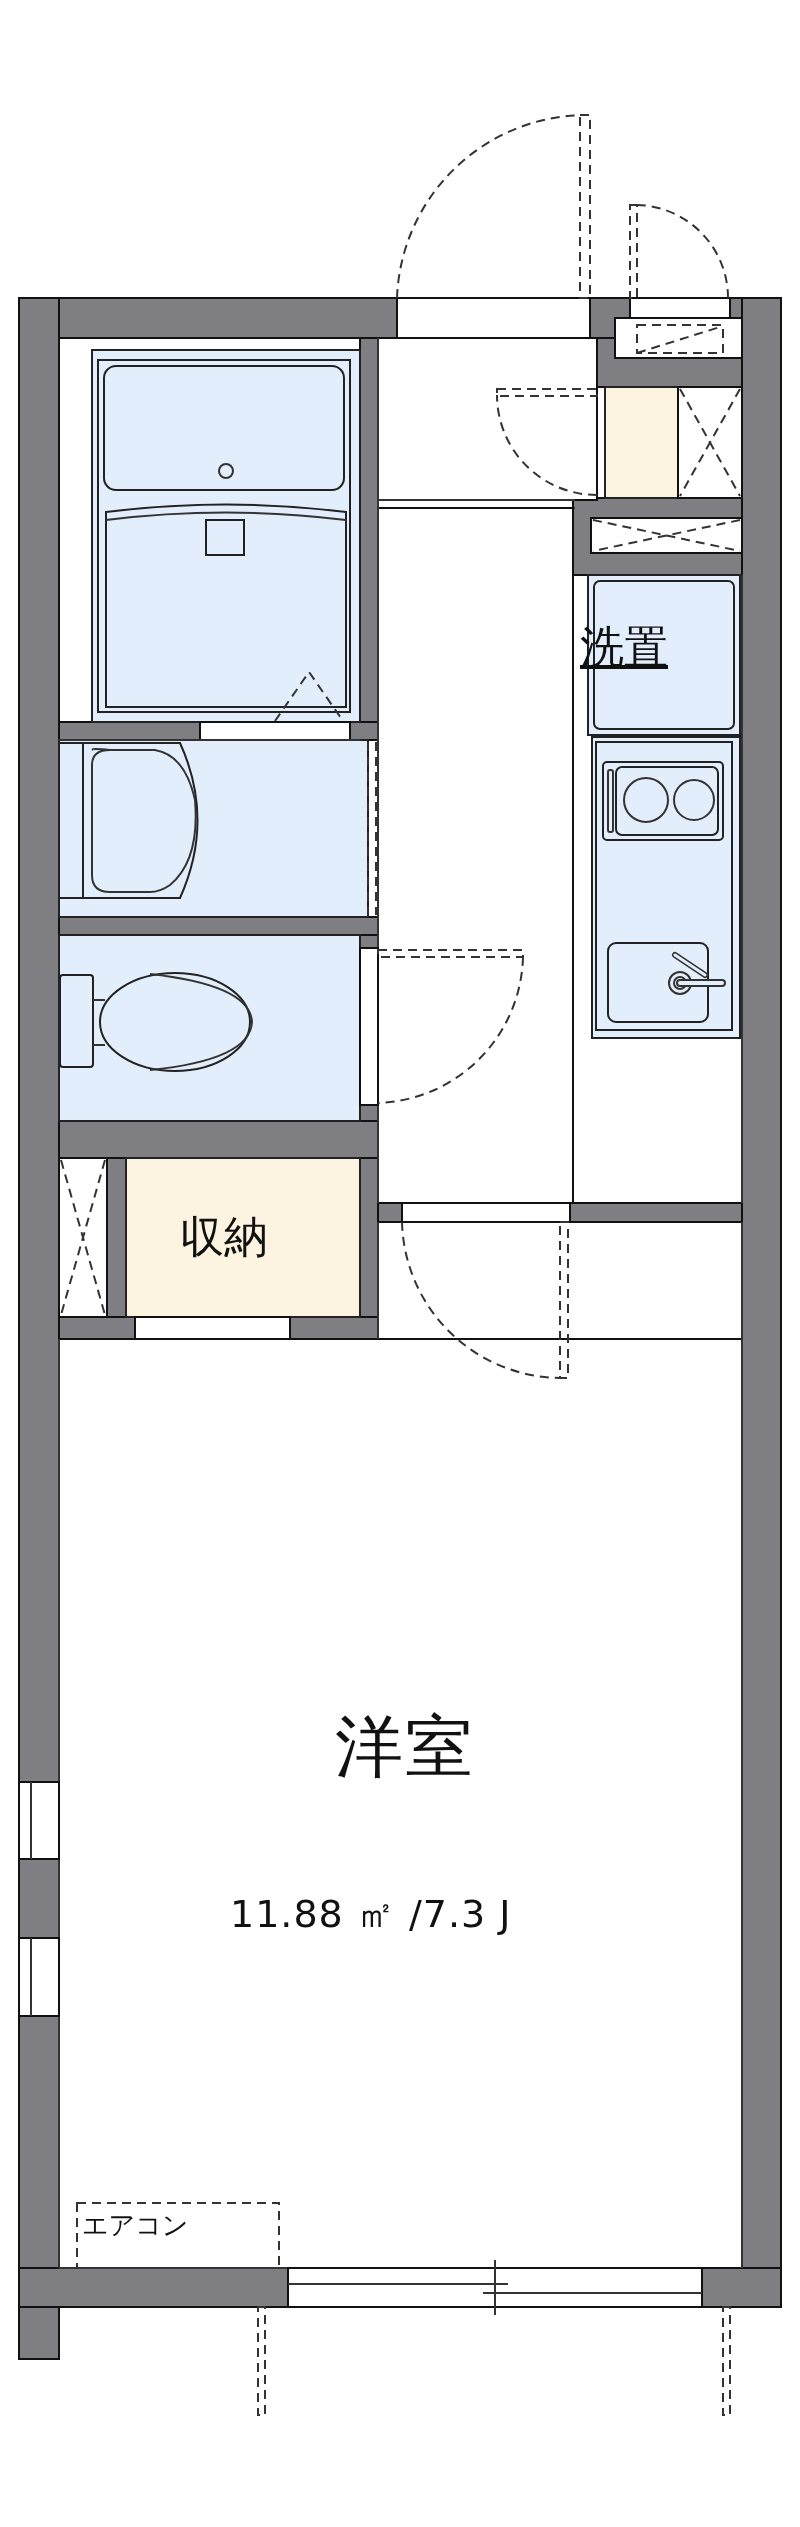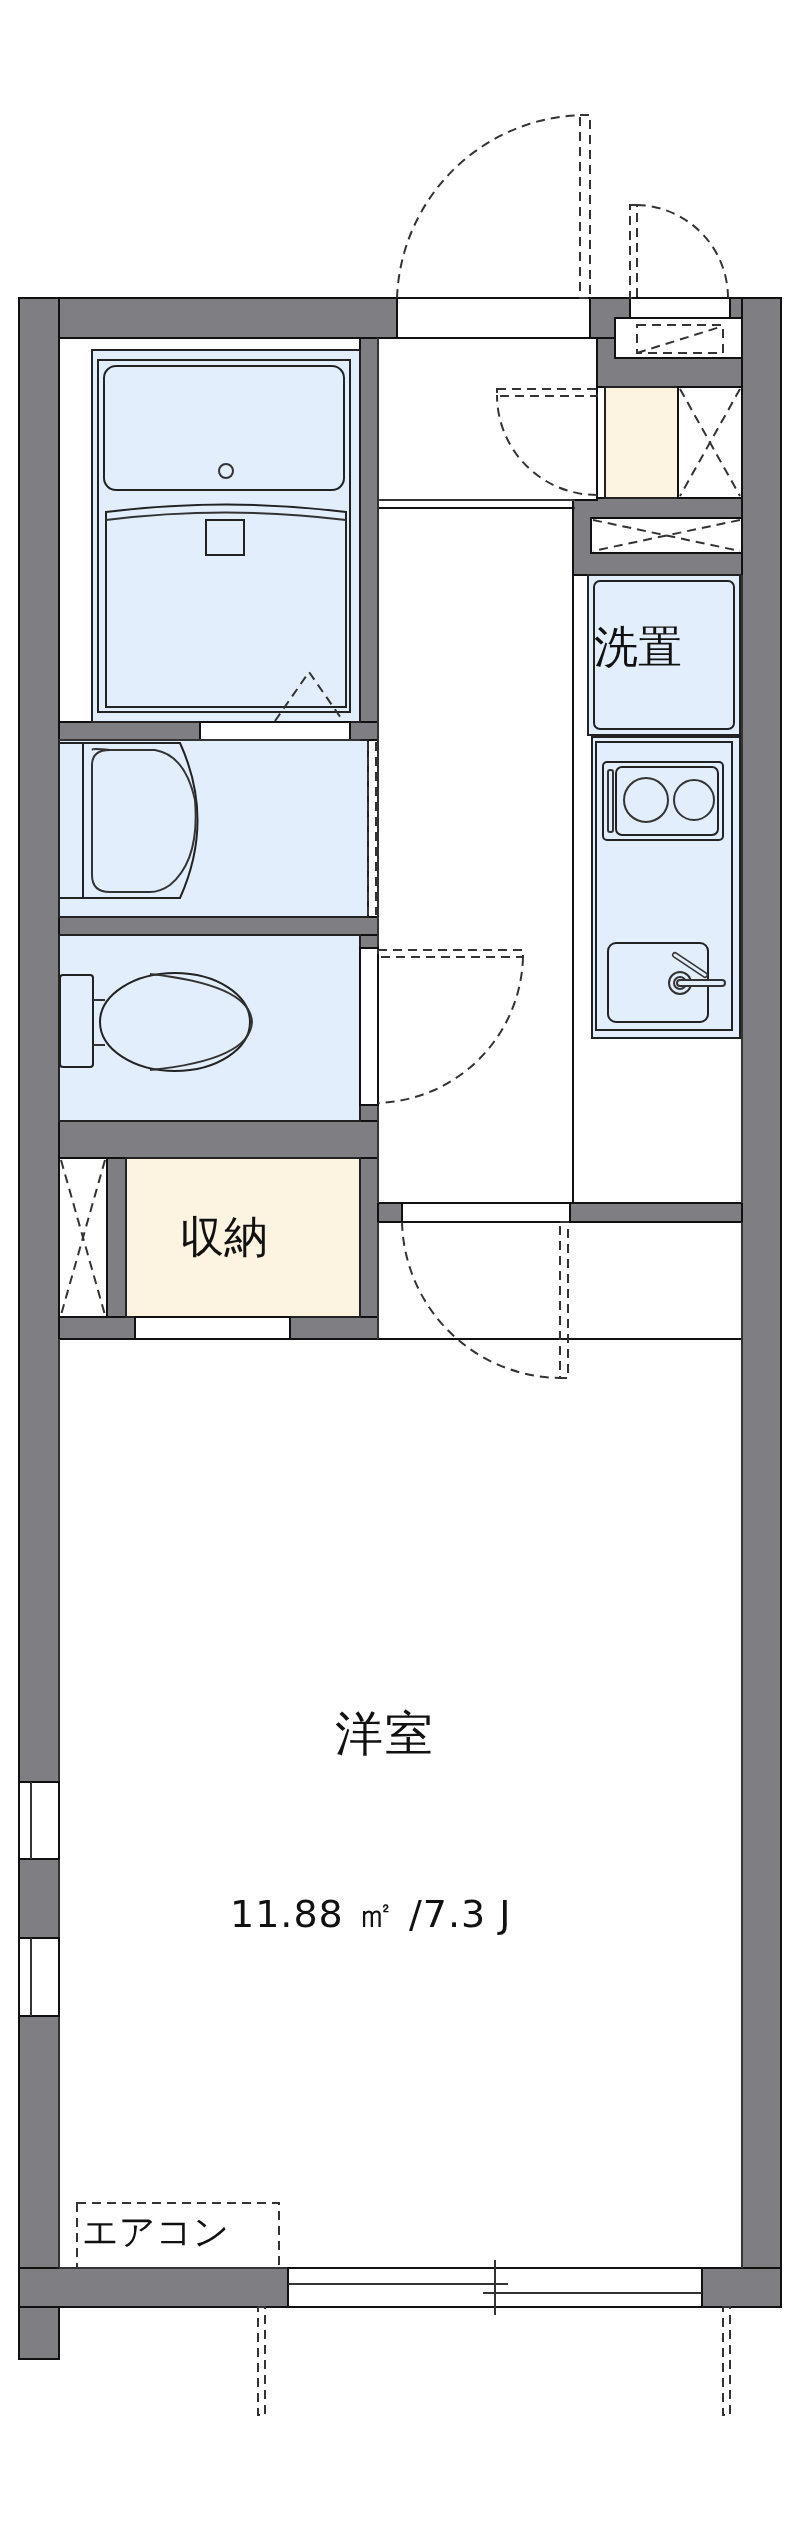--- a/index.html
+++ b/index.html
@@ -5,24 +5,24 @@
   html, body { margin: 0; padding: 0; background: #ffffff; }
   #plan-root { position: relative; width: 800px; height: 2527px; overflow: hidden; background: #ffffff; }
   svg { position: absolute; left: 0; top: 0; }
   .wall { fill: #7f7e83; stroke: #111; stroke-width: 2; }
   .floor { fill: #ffffff; stroke: #111; stroke-width: 2; }
   .wet { fill: #e3eefc; stroke: #222; stroke-width: 2; }
   .store { fill: #fdf3e1; stroke: #222; stroke-width: 2; }
   .dash { fill: none; stroke: #333; stroke-width: 2; stroke-dasharray: 9 6; }
   .thin { fill: none; stroke: #333; stroke-width: 2; }
   .label { position: absolute; color: #111; font-family: "DejaVu Sans", sans-serif; white-space: nowrap; }
-  .lbl-kanji { font-size: 48px; letter-spacing: 2px; }
+  .lbl-kanji { font-size: 68px; letter-spacing: 2px; }
   .lbl-area { font-size: 38px; letter-spacing: 1px; }
   .lbl-small { font-size: 44px; }
-  .lbl-ac { font-size: 36px; }
+  .lbl-ac { font-size: 26px; }
 </style>
 </head>
 <body>
 
 <div id="plan-root">
   <svg width="800" height="2527" viewBox="0 0 800 2527">
 
     <g>
 
       <rect class="wall" x="19" y="298" width="378" height="40"></rect>
@@ -199,18 +199,18 @@
       <line class="thin" x1="483" y1="2293" x2="702" y2="2293"></line>
       <line class="thin" x1="495" y1="2260" x2="495" y2="2315"></line>
 
       <rect class="dash" x="77" y="2203" width="202" height="65"></rect>
 
       <rect class="dash" x="258" y="2307" width="7" height="108"></rect>
       <rect class="dash" x="723" y="2307" width="7" height="108"></rect>
     </g>
   </svg>
 
-  <div class="label lbl-small" style="left:594px; top:618px;">洗置</div>
+  <div class="label lbl-small" style="left:580px; top:618px;text-decoration:underline;">洗置</div>
   <div class="label lbl-small" style="left:180px; top:1208px;">収納</div>
   <div class="label lbl-kanji" style="left:335px; top:1702px;">洋室</div>
   <div class="label lbl-area" style="left:230px; top:1889px;">11.88 ㎡ /7.3 J</div>
   <div class="label lbl-ac" style="left:82px; top:2208px;">エアコン</div>
 </div>
 
 </body></html>

